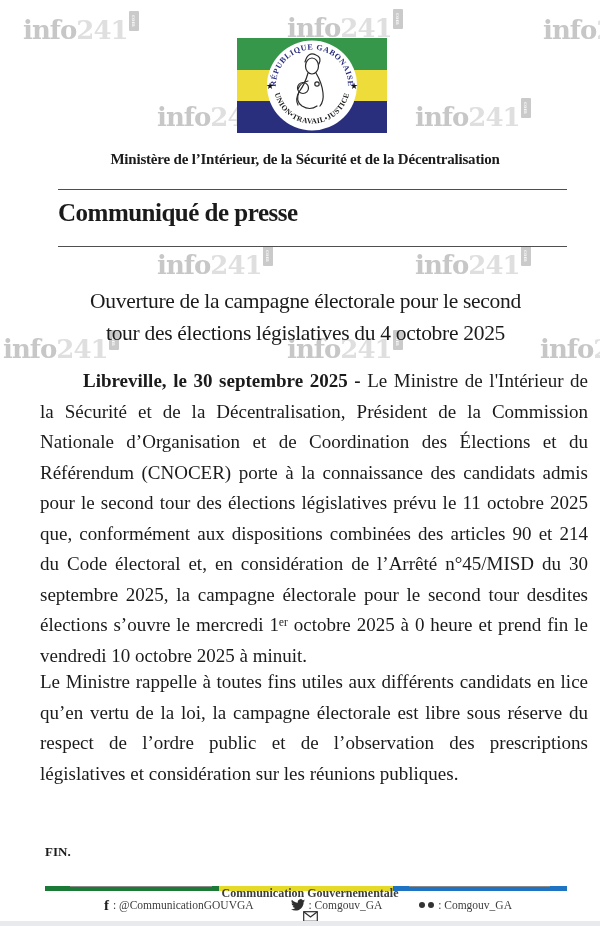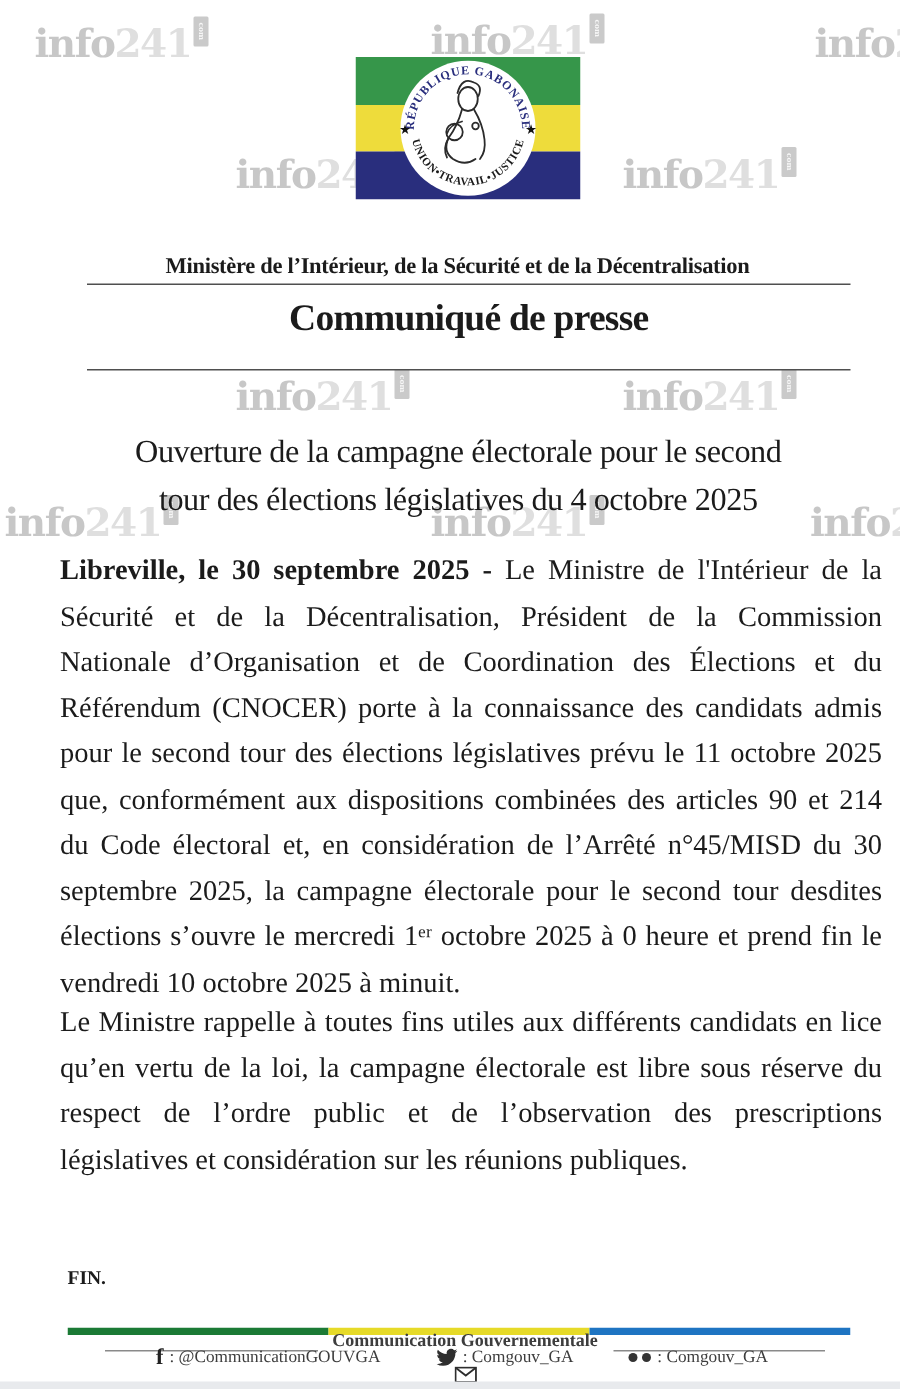--- a/index.html
+++ b/index.html
@@ -17,42 +17,42 @@
   .wm .badge{
     display:inline-block;vertical-align:top;margin-left:1px;transform:translateY(-4px);
     background:rgba(90,90,90,0.32);color:rgba(255,255,255,0.85);
     font-size:5px;line-height:6px;padding:4px 2px;border-radius:1px;
     writing-mode:vertical-rl;letter-spacing:0;
   }
   
   .logo{position:absolute;left:237px;top:38px;width:150px;height:95px;z-index:2;}
   .ministry{
     position:absolute;top:151px;left:35px;width:540px;text-align:center;z-index:2;
-    font-weight:bold;font-size:15px;letter-spacing:-0.2px;margin-top:19px;
+    font-weight:bold;font-size:15px;letter-spacing:-0.2px;
   }
   .rule{position:absolute;left:58px;width:509px;border-top:1.6px solid #4f4f4f;z-index:2;}
   .communique{
-    position:absolute;top:199px;left:58px;width:509px;text-align:center;z-index:2;
+    position:absolute;top:199px;left:58px;width:509px;text-align:left;z-index:2;
     font-weight:bold;font-size:25px;letter-spacing:-0.5px;
   }
   .doc-title{
     position:absolute;top:285px;left:33px;width:545px;text-align:center;z-index:2;
     font-weight:normal;font-size:21.5px;line-height:32px;letter-spacing:-0.3px;
   }
   
   .para{
     position:absolute;left:40px;width:548px;text-align:justify;z-index:2;
     font-size:19px;line-height:30.5px;
   }
-  .para b{font-weight:bold;}
+  .para b{font-weight:bold;margin-left:43px;}
   .fin{position:absolute;top:844px;left:45px;font-weight:bold;font-size:13px;z-index:2;}
   
   .footer-bar{position:absolute;top:877px;left:45px;width:522px;height:5px;z-index:2;}
   .comm-row{
-    position:absolute;top:886px;left:70px;width:480px;display:flex;align-items:flex-end;gap:10px;
+    position:absolute;top:886px;left:70px;width:480px;display:flex;align-items:flex-start;gap:10px;
     z-index:2;font-weight:bold;font-size:12px;color:#3d3d3d;white-space:nowrap;
   }
   .comm-row .hline{flex:1;border-top:1px solid #8a8a8a;height:0;}
   .social-row{
     position:absolute;top:899px;left:104px;width:408px;display:flex;justify-content:space-between;
     align-items:center;z-index:2;font-size:11.5px;color:#3d3d3d;white-space:nowrap;
   }
   .sg{display:flex;align-items:center;gap:4px;}
   .fb-glyph{font-weight:bold;font-size:15px;line-height:11px;color:#222;}
   .dot{width:6px;height:6px;border-radius:50%;background:#333;display:inline-block;}

